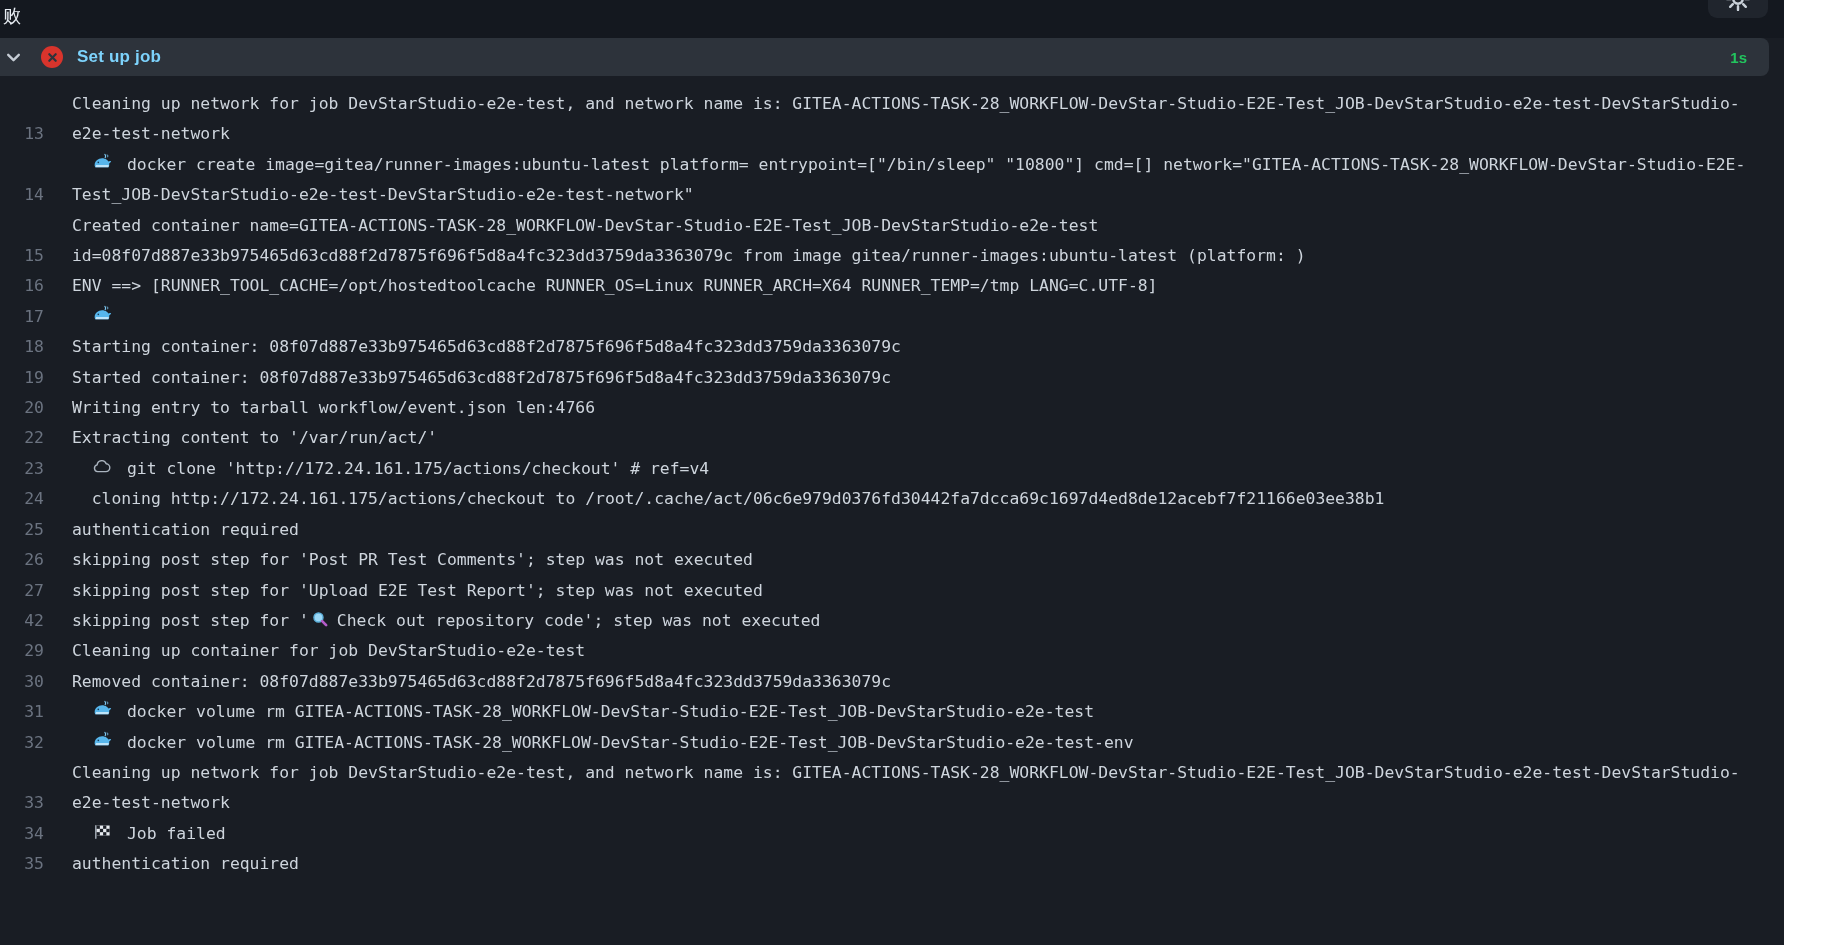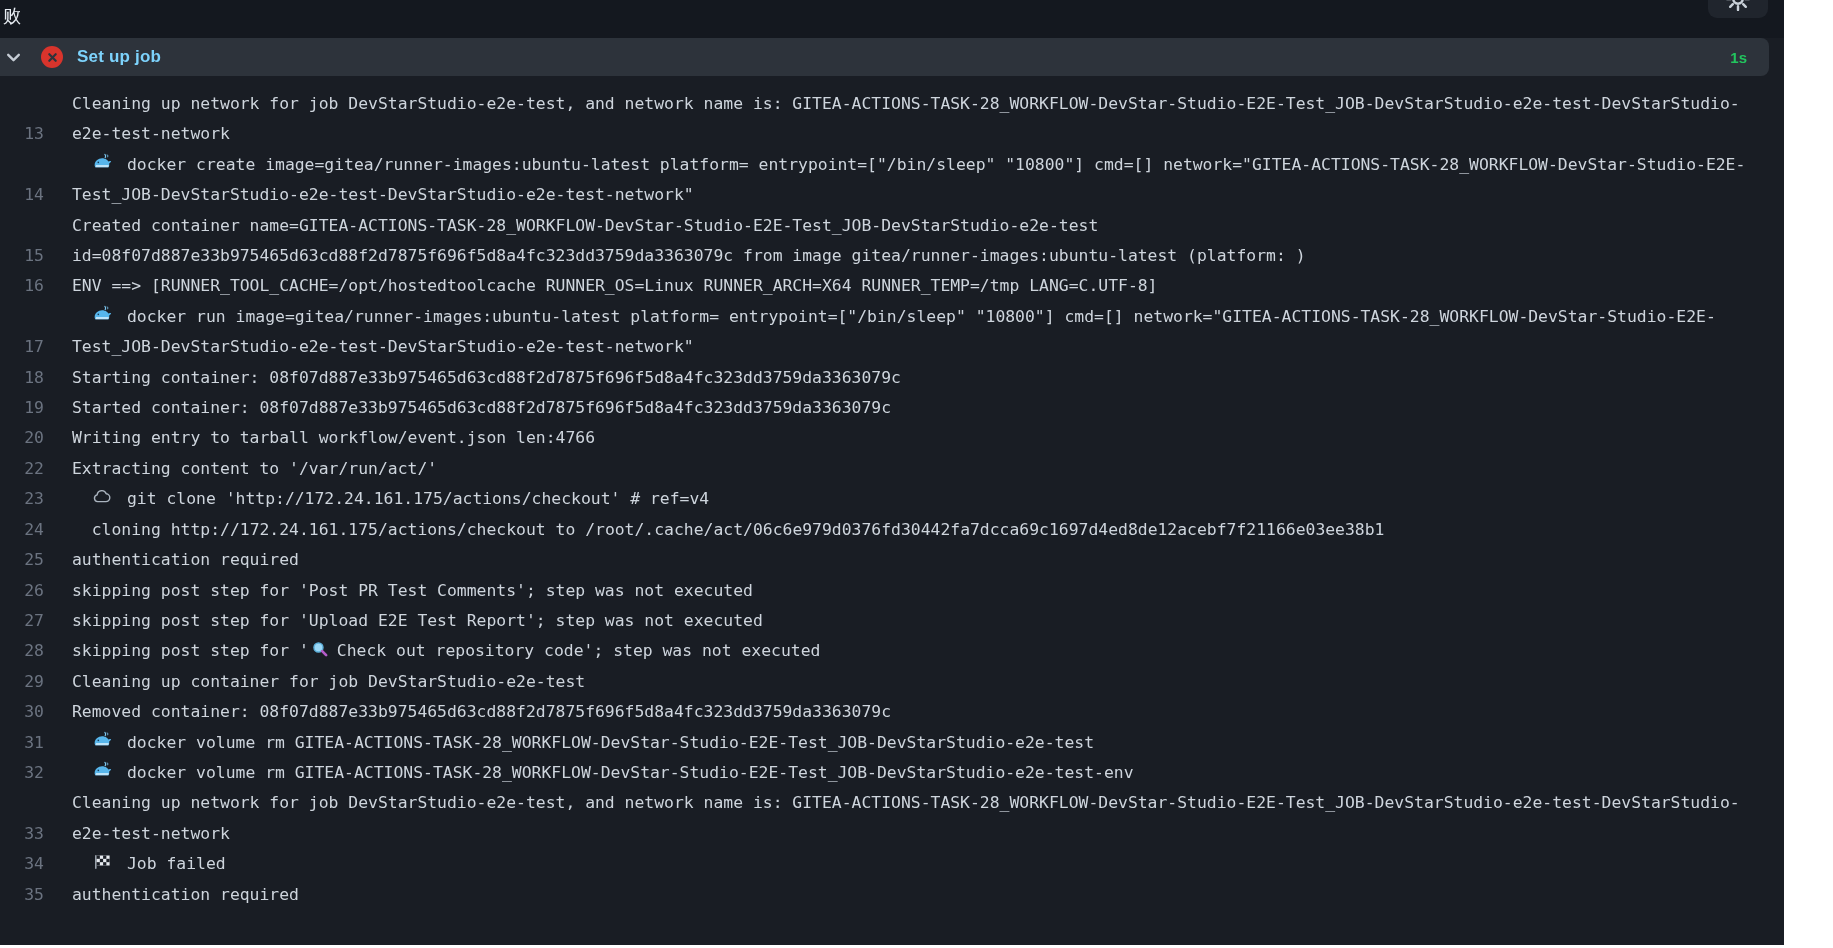--- a/index.html
+++ b/index.html
@@ -126,21 +126,21 @@
 
     <div class="line">
       <span class="num">16</span>
       <span class="text">ENV ==&gt; [RUNNER_TOOL_CACHE=/opt/hostedtoolcache RUNNER_OS=Linux RUNNER_ARCH=X64 RUNNER_TEMP=/tmp LANG=C.UTF-8]</span>
     </div>
 
     <div class="line">
       <span class="num">17</span>
       <span class="text"><svg class="ic">
             <use href="#sym-whale"></use>
-          </svg><span>docker run image=gitea/runner-images:ubuntu-latest platform= entrypoint=["/bin/sleep" "10800"] cmd=[] network="GITEA-ACTIONS-TASK-28_WORKFLOW-DevStar-Studio-E2E-Test_JOB-DevStarStudio-e2e-test-DevStarStudio-e2e-test-network"</span></span>
+          </svg></span>
     </div>
 
     <div class="line">
       <span class="num">18</span>
       <span class="text">Starting container: 08f07d887e33b975465d63cd88f2d7875f696f5d8a4fc323dd3759da3363079c</span>
     </div>
 
     <div class="line">
       <span class="num">19</span>
       <span class="text">Started container: 08f07d887e33b975465d63cd88f2d7875f696f5d8a4fc323dd3759da3363079c</span>
@@ -178,21 +178,21 @@
       <span class="num">26</span>
       <span class="text">skipping post step for 'Post PR Test Comments'; step was not executed</span>
     </div>
 
     <div class="line">
       <span class="num">27</span>
       <span class="text">skipping post step for 'Upload E2E Test Report'; step was not executed</span>
     </div>
 
     <div class="line">
-      <span class="num">28</span>
+      <span class="num">42</span>
       <span class="text"><span>skipping post step for '</span><svg class="ic-mag">
             <use href="#sym-mag"></use>
           </svg><span>Check out repository code'; step was not executed</span></span>
     </div>
 
     <div class="line">
       <span class="num">29</span>
       <span class="text">Cleaning up container for job DevStarStudio-e2e-test</span>
     </div>
 

